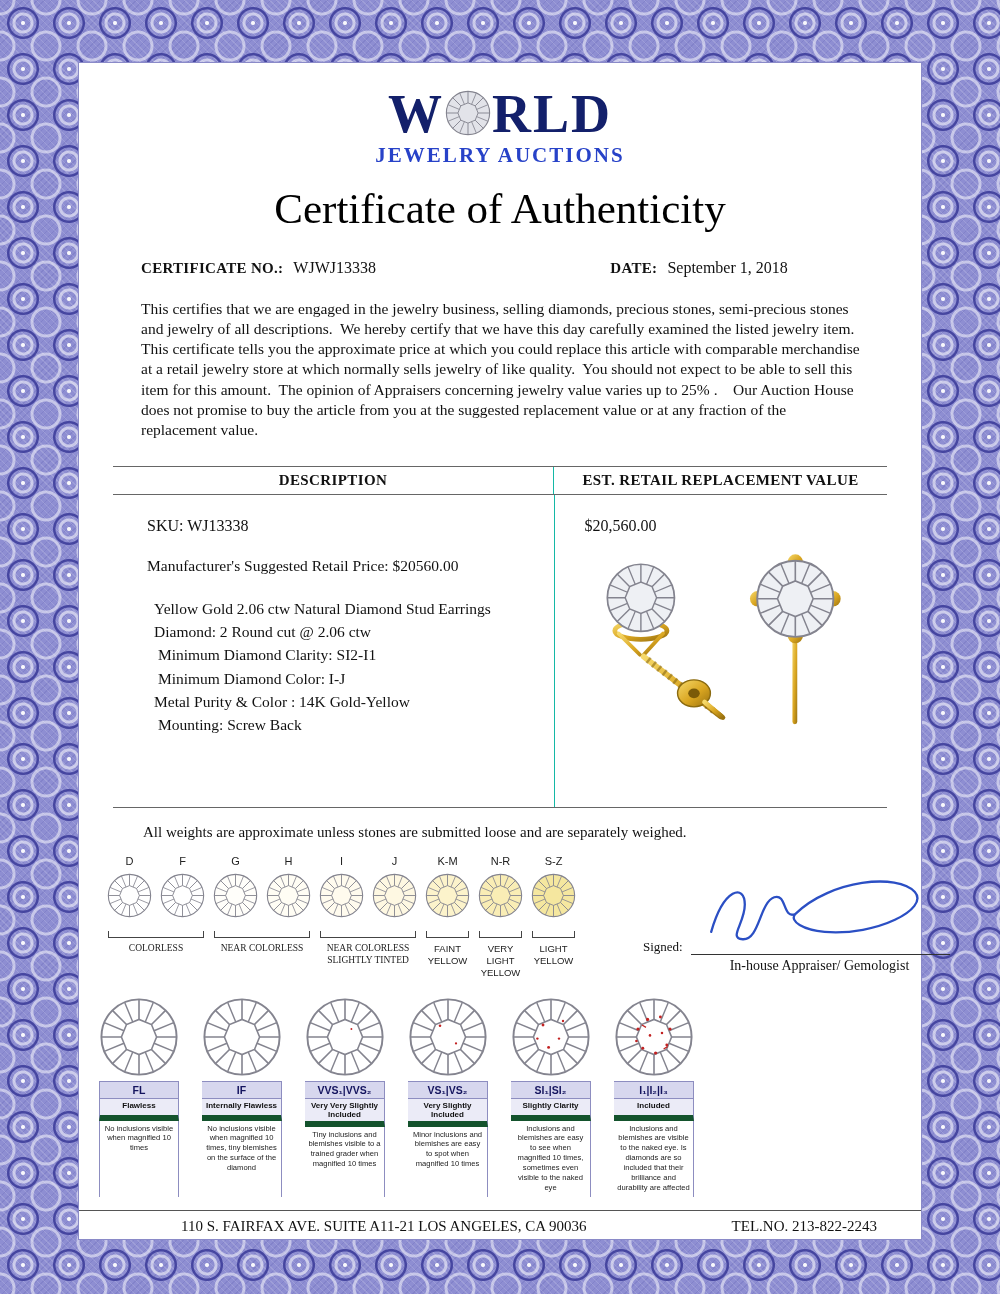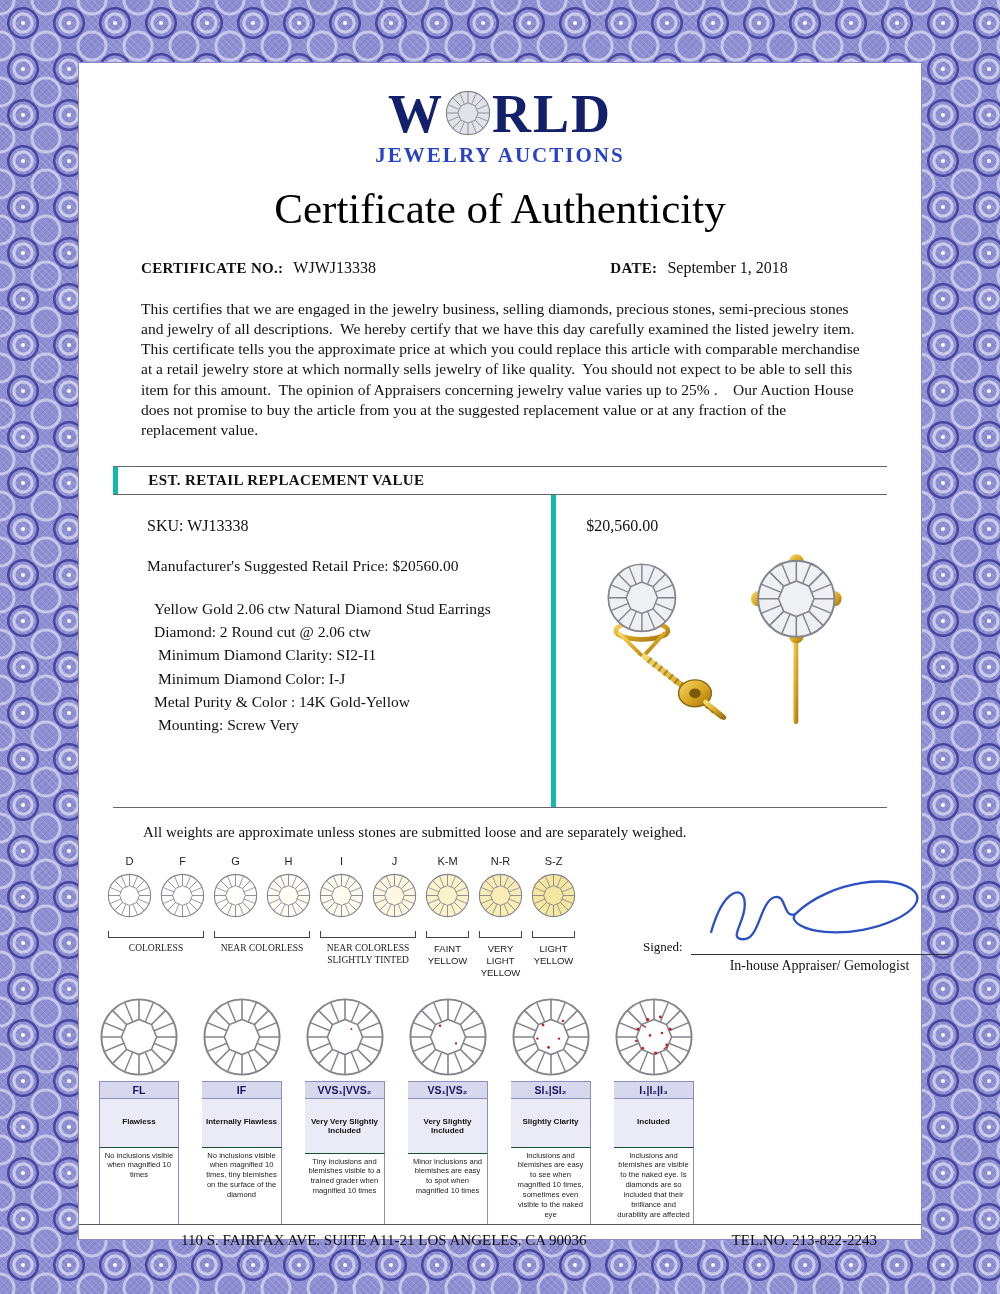--- a/index.html
+++ b/index.html
@@ -42,21 +42,21 @@
   .meta-right { width: 35%; }
   .meta-label { font-weight: bold; font-size: 15px; letter-spacing: .3px; margin-right: 10px; }
 
   .body-text { margin: 22px 60px 0 62px; font-size: 15.5px; line-height: 1.3; white-space: pre-wrap; }
 
   
   .spec-table { margin: 26px 34px 0; border-top: 1px solid #666; border-bottom: 1px solid #666; }
   .spec-row { display: flex; }
   .spec-head { border-bottom: 1px solid #666; }
   .cell-left { width: 57%; }
-  .cell-right { width: 43%; border-left: 5px solid #14b8a6; }
+  .cell-right { width: 43%; border-left: 1px solid #14b8a6; }
   .head { font-weight: bold; text-align: center; font-size: 15px; letter-spacing: .4px; padding: 5px 2px; }
   .spec-body { min-height: 312px; }
   .sku-line { margin: 22px 0 0 34px; font-size: 16px; }
   .msrp-line { margin: 22px 0 0 34px; font-size: 15.5px; }
   .desc-lines { margin: 22px 10px 14px 41px; font-size: 15.5px; line-height: 1.5; }
   .desc-lines div { white-space: pre; }
   .retail-value { margin: 22px 0 0 30px; font-size: 16px; }
   .earrings { display: block; margin: 2px auto 0; }
 
   .weights-note { margin: 16px 60px 0 64px; font-size: 15px; }
@@ -75,21 +75,21 @@
   .bracket { margin: 9px 5px 0; height: 6px; border-left: 1px solid #444; border-right: 1px solid #444; border-bottom: 1px solid #444; }
   .group-label { margin-top: 5px; font-size: 9.5px; text-align: center; color: #222; line-height: 1.25; }
 
   .clarity-chart { display: flex; margin-top: 14px; width: 518px; font-family: "Liberation Sans", "DejaVu Sans", sans-serif; gap: 23px; }
   .clarity-col { width: 86.3px; display: flex; flex-direction: column; }
   .clarity-gem-wrap { height: 88px; display: flex; align-items: center; justify-content: center; }
   .clarity-gem { width: 80px; height: 80px; }
   .c-grade, .c-name, .c-desc { border-right: 1px solid #8d8dc0; text-align: center; }
   .clarity-col:first-child .c-grade, .clarity-col:first-child .c-name, .clarity-col:first-child .c-desc { border-left: 1px solid #8d8dc0; }
   .c-grade { background: #d7d7ee; border-top: 1px solid #8d8dc0; border-bottom: 1px solid #8d8dc0; font-weight: bold; font-size: 10.5px; color: #14145e; padding: 2px 0; }
-  .c-name { background: #ebebf7; border-bottom: 1px solid #14532d; font-weight: bold; font-size: 8px; padding: 18px 1px; min-height: 12px; }
+  .c-name { background: #ebebf7; border-bottom: 6px solid #14532d; font-weight: bold; font-size: 8px; padding: 2px 1px; min-height: 12px; }
   .c-desc { font-size: 7.6px; line-height: 1.3; padding: 3px 3px 4px; color: #222; flex: 1; }
 
   .sig-col { flex: 1; padding-left: 26px; }
   .sig-script { display: block; width: 255px; height: 84px; margin: 16px 0 -16px 52px; }
   .sig-line-row { display: flex; align-items: flex-end; }
   .sig-label { font-size: 13px; margin-right: 8px; }
   .sig-line { flex: 1; border-bottom: 1px solid #333; height: 14px; }
   .sig-title { margin-top: 3px; text-align: center; padding-left: 46px; font-size: 14px; }
 
   .footer { margin-top: auto; border-top: 1px solid #555; display: flex; justify-content: space-between; padding: 7px 44px 4px 102px; font-size: 15px; }
@@ -126,33 +126,34 @@
       </div>
       <div class="meta-right">
         <span class="meta-label">DATE:</span><span class="meta-value">September 1, 2018</span>
       </div>
     </div>
 
     <p class="body-text">This certifies that we are engaged in the jewelry business, selling diamonds, precious stones, semi-precious stones and jewelry of all descriptions.  We hereby certify that we have this day carefully examined the listed jewelry item.  This certificate tells you the approximate price at which you could replace this article with comparable merchandise at a retail jewelry store at which normally sells jewelry of like quality.  You should not expect to be able to sell this item for this amount.  The opinion of Appraisers concerning jewelry value varies up to 25% .    Our Auction House does not promise to buy the article from you at the suggested replacement value or at any fraction of the replacement value.</p>
 
     <div class="spec-table">
       <div class="spec-row spec-head">
+        <div class="cell-left head">DESCRIPTION</div>
         <div class="cell-right head">EST. RETAIL REPLACEMENT VALUE</div>
       </div>
       <div class="spec-row spec-body">
         <div class="cell-left">
           <div class="sku-line">SKU: WJ13338</div>
           <div class="msrp-line">Manufacturer's Suggested Retail Price: $20560.00</div>
           <div class="desc-lines">
             <div>Yellow Gold 2.06 ctw Natural Diamond Stud Earrings</div>
             <div>Diamond: 2 Round cut @ 2.06 ctw</div>
             <div> Minimum Diamond Clarity: SI2-I1</div>
             <div> Minimum Diamond Color: I-J</div>
             <div>Metal Purity &amp; Color : 14K Gold-Yellow</div>
-            <div> Mounting: Screw Very</div>
+            <div> Mounting: Screw Back</div>
           </div>
         </div>
         <div class="cell-right">
           <div class="retail-value">$20,560.00</div>
 
           <svg class="earrings" width="290" height="222" viewBox="0 0 300 230" xmlns="http://www.w3.org/2000/svg" xmlns:xlink="http://www.w3.org/1999/xlink">
             <defs>
               <linearGradient id="gold" x1="0" y1="0" x2="1" y2="1">
                 <stop offset="0" stop-color="#f6d96b"></stop>
                 <stop offset="0.55" stop-color="#d9a520"></stop>

